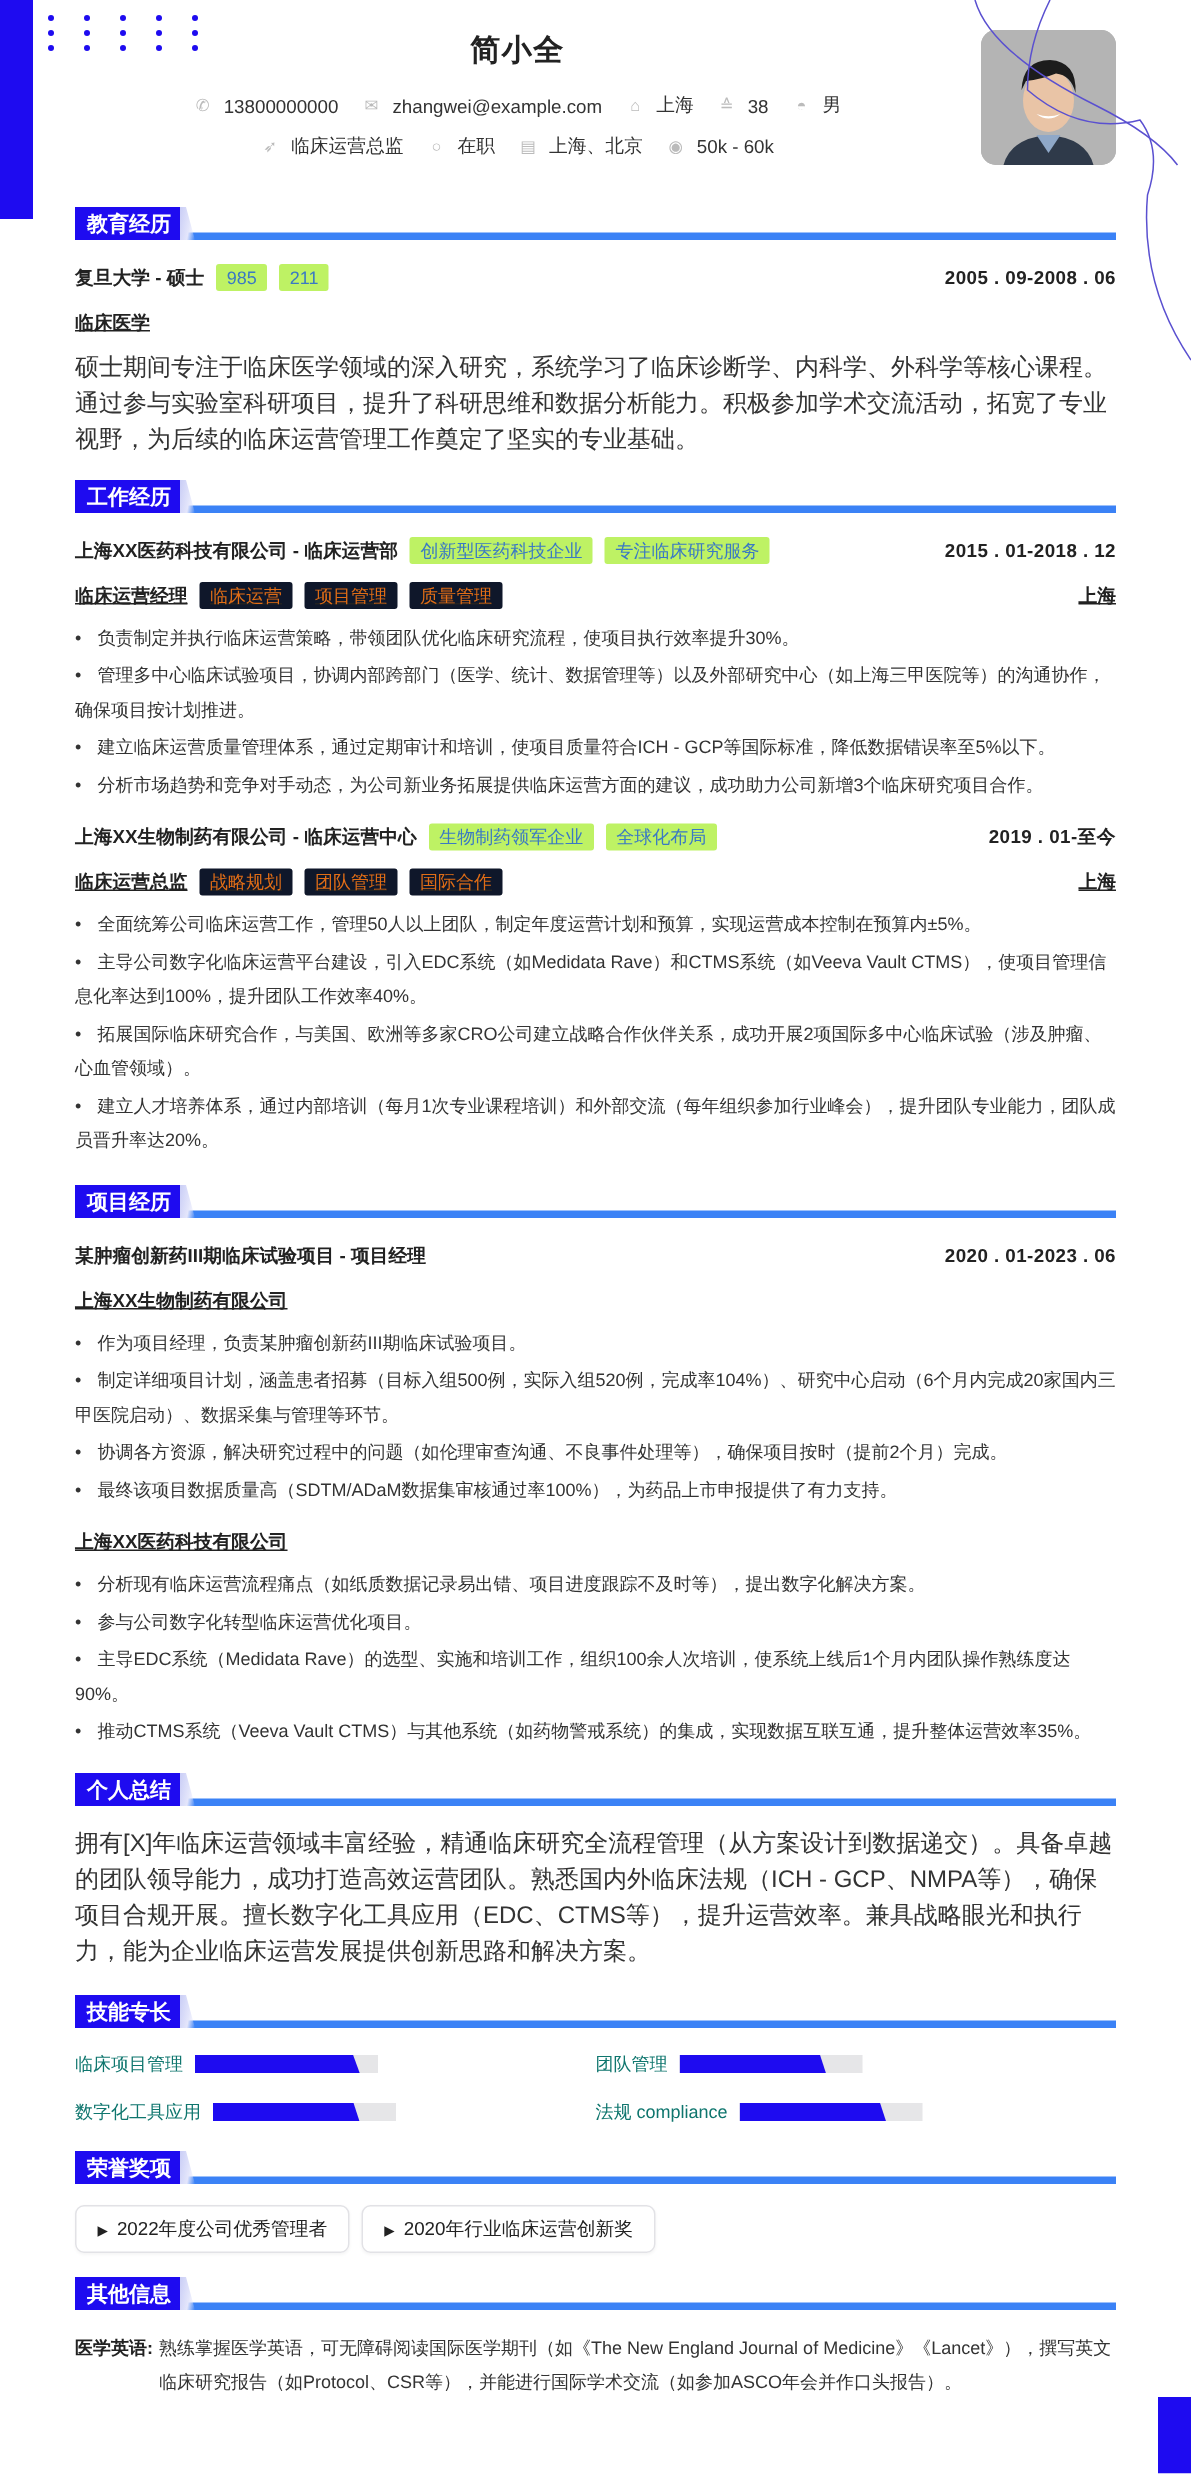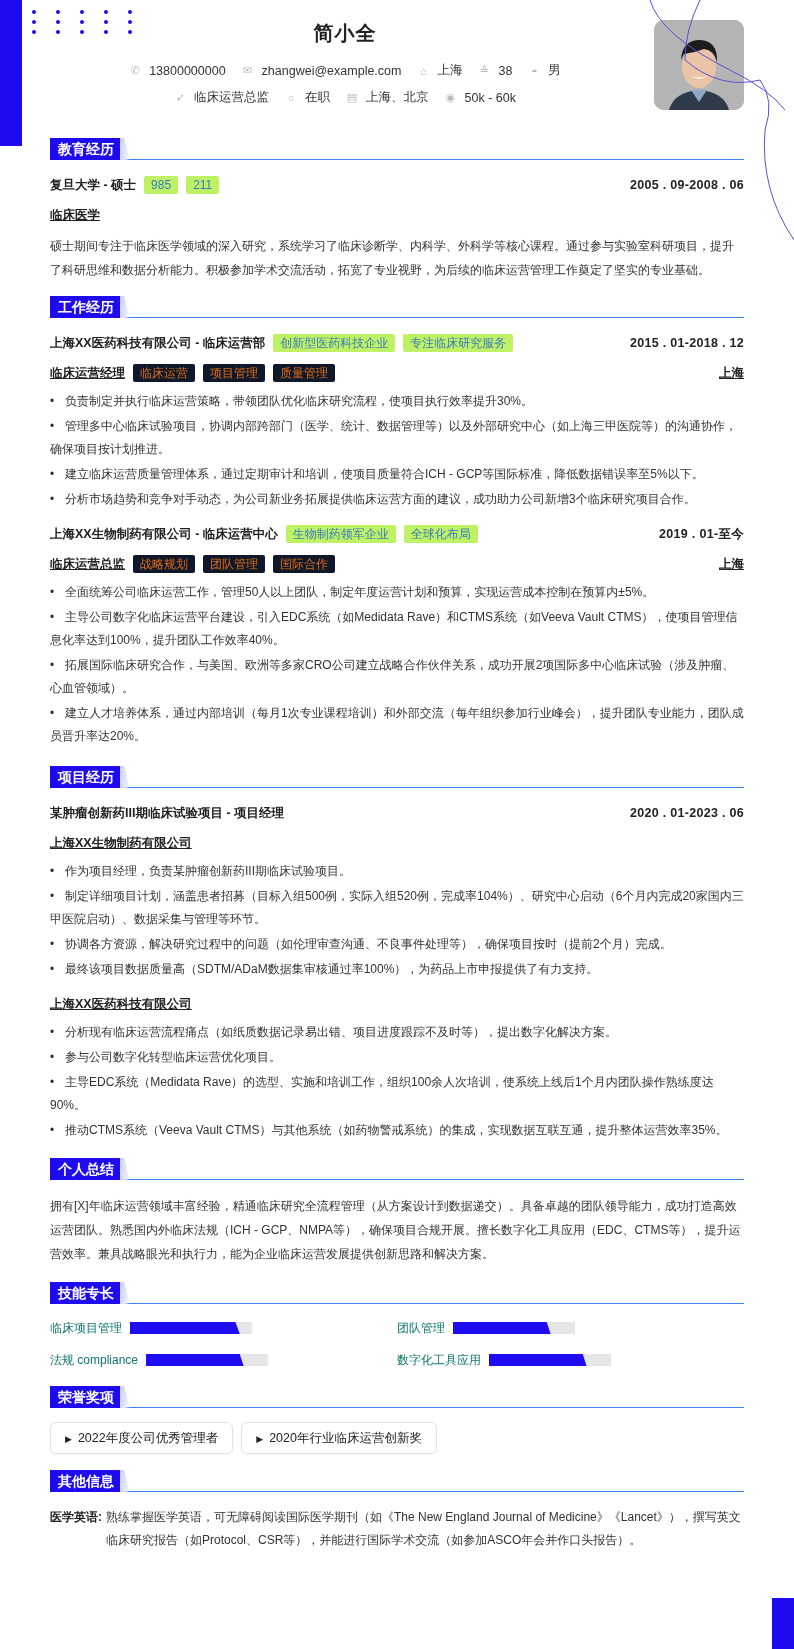--- a/index.html
+++ b/index.html
@@ -22,33 +22,33 @@
   .name { position: absolute; left: 0; width: 690px; top: 20px; text-align: center; font-size: 20px; font-weight: bold; color: #222; letter-spacing: 1px; }
   .info-row { position: absolute; left: 0; width: 690px; display: flex; justify-content: center; align-items: center; font-size: 12.5px; color: #333; }
   .info-row.r1 { top: 62px; }
   .info-row.r2 { top: 89px; }
   .info-item { display: flex; align-items: center; margin: 0 8px; }
   .info-item .ic { color: #bbb; font-size: 11px; margin-right: 8px; width: 12px; text-align: center; }
   .photo { position: absolute; left: 654px; top: 20px; width: 90px; height: 90px; border-radius: 10px; background: #b3b3b3; overflow: hidden; }
 
   .content { position: absolute; left: 50px; top: 136px; width: 694px; }
   .section { margin-bottom: 0; }
-  .sec-head { position: relative; height: 24px; border-bottom: 1px solid #3b82f6; margin-bottom: 14px; }
+  .sec-head { position: relative; height: 24px; border-bottom: 5px solid #3b82f6; margin-bottom: 14px; }
   .sec-title { position: absolute; left: 0; top: 2px; height: 22px; background: #1e0bf0; color: #fff; font-weight: bold; font-size: 14px; line-height: 22px; padding: 0 8px; }
   .sec-title::after { content: ""; position: absolute; right: -8px; top: 0; width: 10px; height: 22px; background: linear-gradient(100deg, #c9cdf6 0%, #e4e6fb 60%, rgba(255,255,255,0) 100%); clip-path: polygon(0 0, 40% 0, 100% 100%, 0 100%); }
 
   .row { display: flex; justify-content: space-between; align-items: center; height: 22px; }
   .row-left { display: flex; align-items: center; }
   .bold { font-weight: bold; font-size: 12.5px; color: #222; }
   .date { font-weight: bold; font-size: 12.5px; color: #222; letter-spacing: 0.3px; }
   .tag { display: inline-block; font-size: 12px; line-height: 18px; padding: 0 7px; margin-left: 8px; border-radius: 2px; }
   .tag.blue { background: #bef264; color: #3a79c4; }
   .tag.orange { background: #0f172a; color: #e06d16; }
   .sub { margin-top: 8px; text-decoration: underline; }
-  .para { font-size: 12px; line-height: 24px; color: #333; margin-top: 8px; }
+  .para { font-size: 16px; line-height: 24px; color: #333; margin-top: 8px; }
   ul.bullets { list-style: none; margin-top: 6px; }
   ul.bullets li { position: relative; font-size: 12px; line-height: 23px; color: #333; padding-left: 15px; margin-bottom: 2px; text-indent: 0; }
   ul.bullets li::before { content: "•"; position: absolute; left: 0; top: 0; color: #333; }
   ul.bullets li.wrap { padding-left: 0; text-indent: 15px; }
   ul.bullets li.wrap::before { left: 0; text-indent: 0; }
   .entry { margin-bottom: 12px; }
 
   .skills { display: grid; grid-template-columns: 1fr 1fr; row-gap: 12px; margin-bottom: 14px; }
   .skill { display: flex; align-items: center; height: 20px; }
   .skill-name { font-size: 12px; color: #0f766e; margin-right: 8px; }
@@ -276,31 +276,31 @@
             <div class="bar-fill" style="width:90%"></div>
           </div>
       </div>
       <div class="skill">
         <span class="skill-name">团队管理</span>
         <div class="bar">
             <div class="bar-fill" style="width:80%"></div>
           </div>
       </div>
       <div class="skill">
+        <span class="skill-name">数字化工具应用</span>
+        <div class="bar">
+            <div class="bar-fill" style="width:80%"></div>
+          </div>
+      </div>
+      <div class="skill">
         <span class="skill-name">法规 compliance</span>
         <div class="bar">
             <div class="bar-fill" style="width:80%"></div>
           </div>
       </div>
-      <div class="skill">
-        <span class="skill-name">数字化工具应用</span>
-        <div class="bar">
-            <div class="bar-fill" style="width:80%"></div>
-          </div>
-      </div>
     </div>
   </section>
 
   <section class="section">
     <div class="sec-head">
       <div class="sec-title">荣誉奖项</div>
     </div>
     <div class="awards">
       <div class="award"><span class="tri">▶</span><span>2022年度公司优秀管理者</span></div>
       <div class="award"><span class="tri">▶</span><span>2020年行业临床运营创新奖</span></div>

